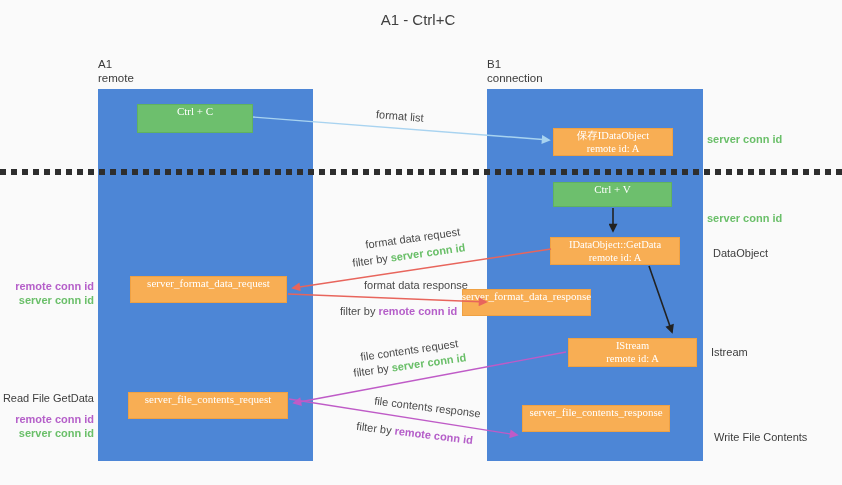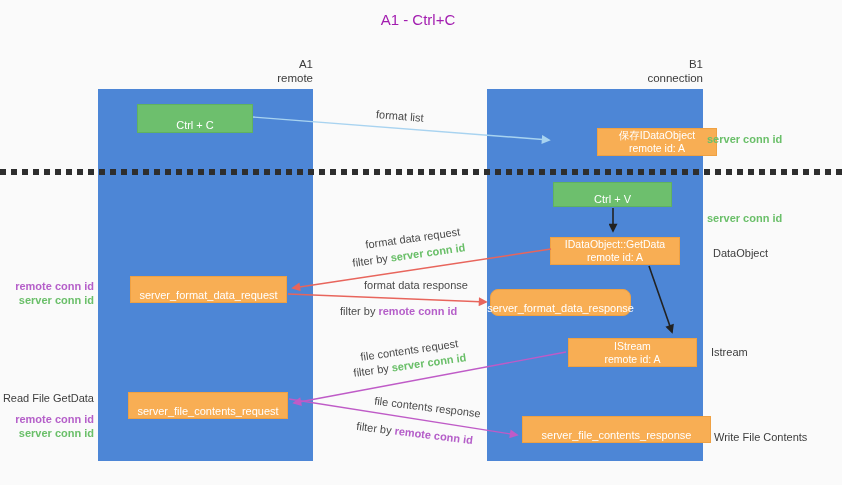--- a/index.html
+++ b/index.html
@@ -1,49 +1,49 @@
 <!DOCTYPE html>
 <html><head>
 <meta charset="utf-8">
 <style>
   html,body{margin:0;padding:0;}
   body{font-family:"Liberation Sans",sans-serif;background:#fafafa;}
   .canvas{position:relative;width:842px;height:485px;background:#fafafa;overflow:hidden;}
 
   .title{position:absolute;left:358px;top:10px;width:120px;text-align:center;
-         font-size:15px;line-height:20px;color:#a21caf;}
+         font-size:15px;line-height:20px;color:#404040;}
 
-  .col-header{position:absolute;top:58px;text-align:right;font-size:11.5px;
+  .col-header{position:absolute;top:58px;text-align:left;font-size:11.5px;
               line-height:13.5px;color:#3b3b3b;}
   .col-header.a1{left:98px;width:215px;}
   .col-header.b1{left:487px;width:216px;}
 
   .lifeline{position:absolute;top:89px;height:372px;background:#4d86d6;}
   .lifeline.a1{left:98px;width:215px;}
   .lifeline.b1{left:487px;width:216px;}
 
   .dotted{position:absolute;left:0;top:169px;width:842px;height:6px;
           background:repeating-linear-gradient(90deg,#2e2e2e 0,#2e2e2e 6px,transparent 6px,transparent 11px);}
 
   .box{position:absolute;display:flex;flex-direction:column;align-items:center;
-       justify-content:flex-end;color:#fff;text-align:center;font-size:11px;
-       line-height:13px;white-space:nowrap;box-sizing:border-box;}
+       justify-content:flex-start;color:#fff;text-align:center;font-size:11px;
+       line-height:13px;white-space:nowrap;box-sizing:border-box;font-family:Liberation Serif, serif;}
   .box.two{font-size:10.5px;}
   .box.green{background:#6dbf6d;border:1px solid #60b260;}
   .box.orange{background:#f8ae54;border:1px solid #efa143;}
 
   .b-ctrl-c{left:137px;top:104px;width:116px;height:29px;}
-  .b-save{left:553px;top:128px;width:120px;height:28px;margin-left:44px;}
+  .b-save{left:553px;top:128px;width:120px;height:28px;}
   .b-ctrl-v{left:553px;top:182px;width:119px;height:25px;}
   .b-getdata{left:550px;top:237px;width:130px;height:28px;}
   .b-freq{left:130px;top:276px;width:157px;height:27px;}
-  .b-fresp{left:490px;top:289px;width:141px;height:27px;border-radius:8px;}
+  .b-fresp{left:462px;top:289px;width:129px;height:27px;}
   .b-istream{left:568px;top:338px;width:129px;height:29px;}
   .b-fcreq{left:128px;top:392px;width:160px;height:27px;}
-  .b-fcresp{left:522px;top:416px;width:189px;height:27px;}
+  .b-fcresp{left:522px;top:405px;width:148px;height:27px;}
 
   .side-label{position:absolute;font-size:11px;color:#3d3d3d;white-space:nowrap;}
   .gtxt{color:#6abf69;font-weight:bold;}
   .ptxt{color:#b55fc9;font-weight:bold;}
   .left-stack{position:absolute;left:0;width:94px;text-align:right;font-size:11px;
               line-height:14px;white-space:nowrap;}
 
   .arrow-label{position:absolute;font-size:11px;color:#4a4a4a;white-space:nowrap;
                transform-origin:center center;}
   .rot-neg{transform:rotate(-8deg);}

